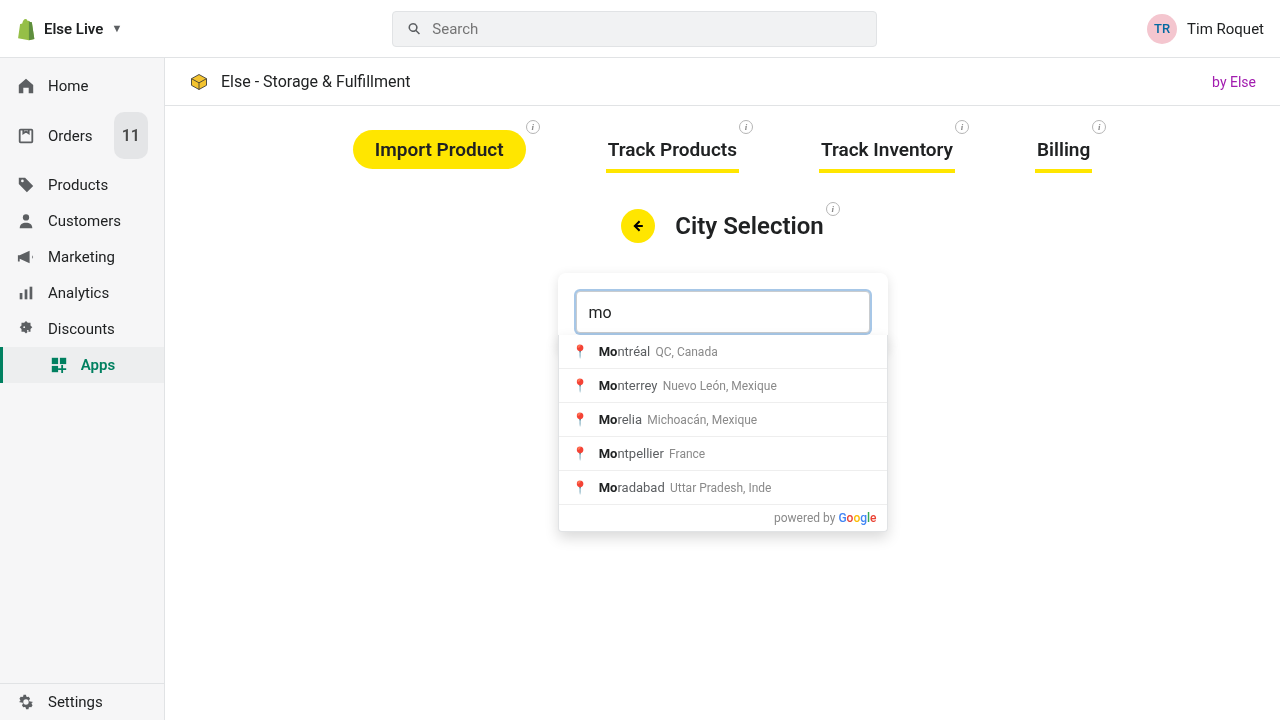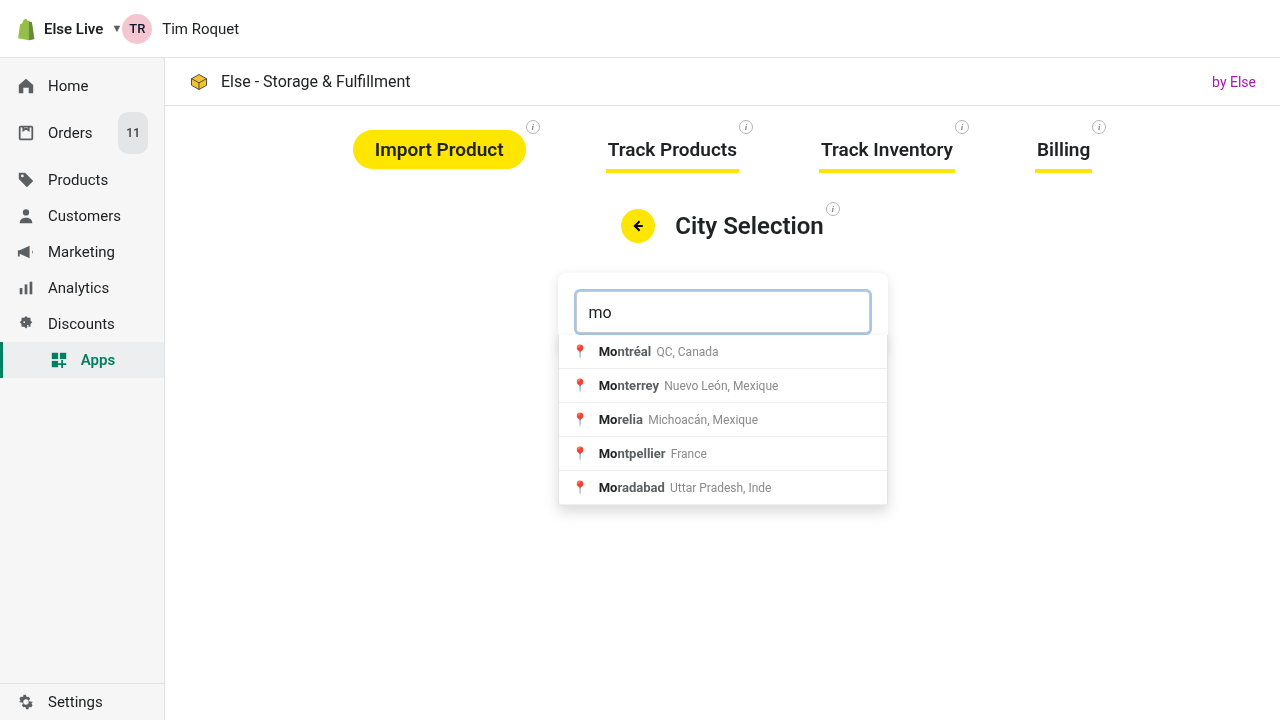--- a/index.html
+++ b/index.html
@@ -7,30 +7,30 @@
 
   .topbar { display: flex; align-items: center; height: 58px; border-bottom: 1px solid #e1e3e5; padding: 0 16px; }
   .store-brand { display: flex; align-items: center; gap: 8px; cursor: pointer; }
   .store-brand .logo { width: 20px; height: 24px; }
   .store-name { font-weight: 600; font-size: 15px; color: #202223; }
   .caret-down { font-size: 11px; color: #5c5f62; }
   .search-wrap { flex: 1; display: flex; justify-content: center; }
   .search-box { width: 485px; height: 36px; background: #f1f2f3; border: 1px solid #e1e3e5; border-radius: 4px; display: flex; align-items: center; padding: 0 14px; gap: 10px; }
   .search-box input { border: none; background: transparent; outline: none; font-size: 15px; color: #6d7175; width: 100%; }
   .user-block { display: flex; align-items: center; gap: 10px; cursor: pointer; }
-  .avatar { width: 30px; height: 30px; background: #f4c6cf; color: #0f172a; border-radius: 50%; display: flex; align-items: center; justify-content: center; font-size: 13px; font-weight: 500; }
+  .avatar { width: 30px; height: 30px; background: #f4c6cf; color: #0369a1; border-radius: 50%; display: flex; align-items: center; justify-content: center; font-size: 13px; font-weight: 500; }
   .user-name { font-size: 15px; color: #202223; }
 
   .shell { display: flex; height: calc(100% - 58px); }
   .sidebar { width: 165px; background: #f6f6f7; border-right: 1px solid #e1e3e5; display: flex; flex-direction: column; padding-top: 10px; position: relative; }
   .nav-item { display: flex; align-items: center; gap: 12px; padding: 8px 16px; font-size: 15px; color: #202223; cursor: pointer; }
   .nav-item .ico { width: 20px; height: 20px; display: flex; align-items: center; justify-content: center; color: #5c5f62; }
   .nav-item.active { background: #edeeef; color: #008060; font-weight: 600; border-left: 3px solid #008060; padding-left: 13px; justify-content: center; }
   .nav-item.active .ico { color: #008060; }
-  .nav-item .badge { margin-left: auto; background: #e4e5e7; color: #4a4a4a; border-radius: 10px; font-size: 12px; font-weight: 600; padding: 14px 8px; }
+  .nav-item .badge { margin-left: auto; background: #e4e5e7; color: #4a4a4a; border-radius: 10px; font-size: 16px; font-weight: 600; padding: 14px 8px; }
   .section-label { font-size: 12px; font-weight: 600; color: #6d7175; letter-spacing: 0.5px; padding: 18px 16px 6px 16px; display: flex; align-items: center; justify-content: space-between; }
   .section-label .add-btn { width: 20px; height: 20px; background: #6d7175; color: #fff; border-radius: 50%; display: flex; align-items: center; justify-content: center; font-size: 14px; cursor: pointer; }
   .nav-item .right-ico { margin-left: auto; color: #6d7175; }
   .settings-item { margin-top: auto; border-top: 1px solid #e1e3e5; }
 
   .main { flex: 1; background: #fff; overflow: auto; }
   .app-header { display: flex; align-items: center; height: 48px; padding: 0 24px; border-bottom: 1px solid #e1e3e5; background: #fff; }
   .app-header .app-ico { width: 20px; height: 20px; margin-right: 12px; }
   .app-title { font-size: 16px; color: #202223; }
   .by-line { margin-left: auto; font-size: 14px; color: #a21caf; }
@@ -47,38 +47,46 @@
   .section-title .info { position: absolute; top: -10px; right: -16px; width: 14px; height: 14px; border: 1px solid #b5b5b5; border-radius: 50%; display: flex; align-items: center; justify-content: center; font-size: 9px; color: #8a8a8a; font-family: serif; font-style: italic; cursor: pointer; }
 
   .card-wrap { display: flex; justify-content: center; margin-top: 30px; }
   .card { width: 330px; background: #fff; border-radius: 8px; box-shadow: 0 3px 12px rgba(0,0,0,0.12); padding: 18px; position: relative; }
   .city-input { width: 100%; height: 42px; border: 1px solid #c9cccf; border-radius: 4px; padding: 0 12px; font-size: 16px; color: #202223; outline: none; box-shadow: 0 0 0 2px #a7c7e7; }
   .dropdown { position: absolute; top: 62px; left: 0; right: 0; background: #fff; border: 1px solid #e1e3e5; border-top: none; border-radius: 0 0 4px 4px; box-shadow: 0 6px 14px rgba(0,0,0,0.15); }
   .dd-item { display: flex; align-items: center; gap: 10px; padding: 9px 14px; font-size: 13px; color: #6d7175; border-bottom: 1px solid #eee; cursor: pointer; }
   .dd-item:last-of-type { border-bottom: 1px solid #eee; }
   .dd-item .pin { color: #b5b5b5; font-size: 13px; }
   .dd-item b { color: #202223; font-weight: 700; }
-  .dd-item .rest { color: #5c5f62; font-weight: 700; }
+  .dd-item .rest { color: #5c5f62; font-weight: 400; }
   .dd-item .meta { color: #8a8a8a; font-size: 12px; margin-left: 2px; }
   .powered { text-align: right; padding: 6px 10px; font-size: 12px; color: #8a8a8a; }
   .glogo { font-weight: 500; }
   .g1{color:#4285F4}.g2{color:#EA4335}.g3{color:#FBBC05}.g4{color:#4285F4}.g5{color:#34A853}.g6{color:#EA4335}
 </style>
 </head>
 <body>
 
 <div class="topbar">
   <div class="store-brand">
     <svg class="logo" viewBox="0 0 24 28">
         <path fill="#95BF47" d="M19 6c0-.1-.1-.2-.2-.2l-2-.1s-1.4-1.4-1.6-1.5c-.1-.1-.4-.1-.5 0l-.7.2c-.4-1.2-1.2-2.3-2.5-2.3-1.8 0-3.5 2.3-4 5.3l-2 .6c-.6.2-.6.2-.7.8L2.5 25l13 2.4L22 26 19 6z"></path>
         <path fill="#5E8E3E" d="M15.5 27.4L22 26 19 6c0-.1-.1-.2-.2-.2l-2-.1-1.3-1.3v22.9z"></path>
       </svg>
     <span class="store-name">Else Live</span>
     <span class="caret-down">▼</span>
   </div>
+  <div class="search-wrap">
+    <div class="search-box">
+      <svg width="16" height="16" viewBox="0 0 20 20" fill="#5c5f62">
+          <path d="M8 2a6 6 0 014.9 9.5l4.3 4.3-1.4 1.4-4.3-4.3A6 6 0 118 2zm0 2a4 4 0 100 8 4 4 0 000-8z"></path>
+        </svg>
+      <input placeholder="Search" style="">
+    </div>
+  </div>
   <div class="user-block">
     <div class="avatar">TR</div>
     <span class="user-name">Tim Roquet</span>
   </div>
 </div>
 
 <div class="shell">
   <div class="sidebar">
     <div class="nav-item">
       <span class="ico">
@@ -225,17 +233,21 @@
             <span><b>Mo</b><span class="rest">relia</span> <span class="meta">Michoacán, Mexique</span></span>
           </div>
           <div class="dd-item">
             <span class="pin">📍</span>
             <span><b>Mo</b><span class="rest">ntpellier</span> <span class="meta">France</span></span>
           </div>
           <div class="dd-item">
             <span class="pin">📍</span>
             <span><b>Mo</b><span class="rest">radabad</span> <span class="meta">Uttar Pradesh, Inde</span></span>
           </div>
+          <div class="powered">
+            <span>powered by</span>
+            <span class="glogo"><span class="g1">G</span><span class="g2">o</span><span class="g3">o</span><span class="g4">g</span><span class="g5">l</span><span class="g6">e</span></span>
+          </div>
         </div>
       </div>
     </div>
   </div>
 </div>
 
 </body></html>

